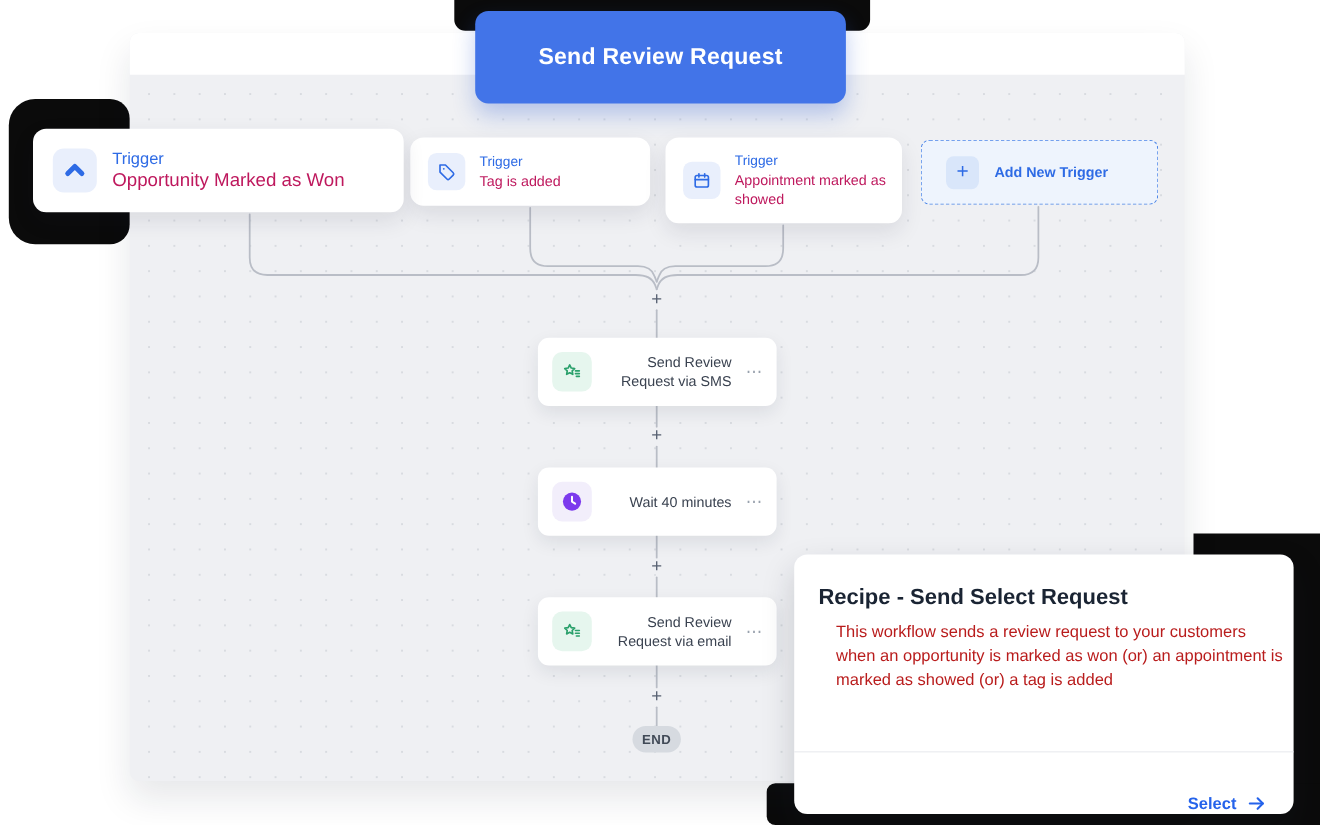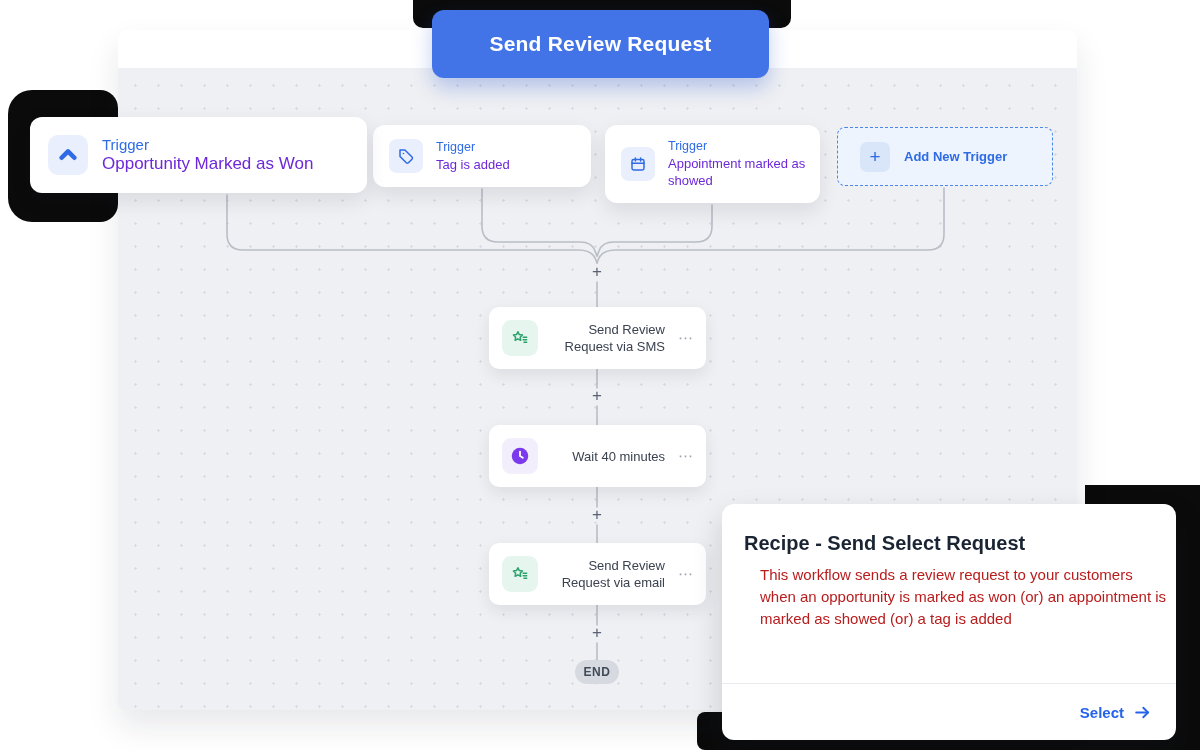--- a/index.html
+++ b/index.html
@@ -16,36 +16,36 @@
   
   .canvas { left:118px; top:30px; width:959px; height:680px; background:#eff0f3;
     border-radius:8px; box-shadow:0 16px 32px rgba(20,28,45,.10); }
   .canvas-toolbar { left:0; top:0; width:100%; height:38px; background:#ffffff;
     border-radius:8px 8px 0 0; }
   .dot-grid { left:0; top:38px; width:100%; height:642px; border-radius:0 0 8px 8px;
     background-image:radial-gradient(#d8dbe0 1.3px, transparent 1.4px);
     background-size:23px 23px; background-position:6px 6px; }
 
   
-  .banner-btn { left:432px; top:10px; width:337px; height:68px; background:#4274e8;
+  .banner-btn { left:432px; top:10px; width:337px; height:84px; background:#4274e8;
     border:none; border-radius:12px; color:#ffffff; font-size:21px; font-weight:700;
     letter-spacing:.2px; cursor:pointer; box-shadow:0 10px 20px rgba(47,92,210,.30);
     display:flex; align-items:center; justify-content:center; }
 
   
   .card { background:#ffffff; border-radius:12px; box-shadow:0 8px 20px rgba(25,33,55,.10);
     display:flex; align-items:center; }
   .trigger-1 { left:30px; top:117px; width:337px; height:76px; padding-left:18px; gap:14px; z-index:5; }
   .trigger-2 { left:373px; top:125px; width:218px; height:62px; padding-left:16px; gap:13px; }
   .trigger-3 { left:605px; top:125px; width:215px; height:78px; padding-left:16px; gap:13px; }
   .icon-sq { border-radius:10px; background:#e9effc; display:flex; align-items:center; justify-content:center; flex:0 0 auto; }
   .icon-lg { width:40px; height:40px; }
   .icon-md { width:34px; height:34px; border-radius:8px; }
   .t-kind  { color:#2e6be5; font-weight:400; }
-  .t-label { color:#6d28d9; }
+  .t-label { color:#be185d; }
   .trigger-1 .t-kind  { font-size:15px; }
   .trigger-1 .t-label { font-size:17px; margin-top:1px; }
   .t-sm .t-kind  { font-size:12.5px; }
   .t-sm .t-label { font-size:13px; margin-top:2px; line-height:17px; max-width:150px; }
 
   .add-trigger { left:837px; top:127px; width:216px; height:59px; background:#eef4fd;
     border:1.5px dashed #4c86e8; border-radius:8px; display:flex; align-items:center;
     padding-left:22px; gap:14px; cursor:pointer; }
   .add-plus-sq { width:30px; height:30px; border-radius:7px; background:#d9e6fa;
     color:#2e6be5; font-size:19px; font-weight:400; display:flex; align-items:center; justify-content:center; }
@@ -78,21 +78,21 @@
   svg.connectors { left:0; top:0; width:1200px; height:750px; pointer-events:none; }
 
   
   .recipe { left:722px; top:504px; width:454px; height:236px; background:#ffffff;
     border-radius:12px; box-shadow:0 14px 30px rgba(20,28,45,.18); z-index:6; }
   .recipe-title { position:absolute; left:22px; top:28px; font-size:20px; font-weight:700; color:#1a2433; }
   .recipe-desc { position:absolute; left:38px; top:60px; width:412px; font-size:15px;
     line-height:22px; color:#b91c1c; }
   .recipe-divider { position:absolute; left:0; top:179px; width:100%; height:1px; background:#e8eaee; }
   .recipe-footer { position:absolute; left:0; top:180px; width:100%; height:56px;
-    display:flex; align-items:center; justify-content:flex-end; padding-right:24px; }
+    display:flex; align-items:flex-end; justify-content:flex-end; padding-right:24px; }
   .select-link { display:flex; align-items:center; gap:9px; color:#2563eb; font-size:15px;
     font-weight:700; cursor:pointer; }
 </style>
 </head>
 <body>
 
 <div class="abs black-top"></div>
 <div class="abs black-left"></div>
 <div class="abs black-right"></div>
 <div class="abs black-bottom"></div>

